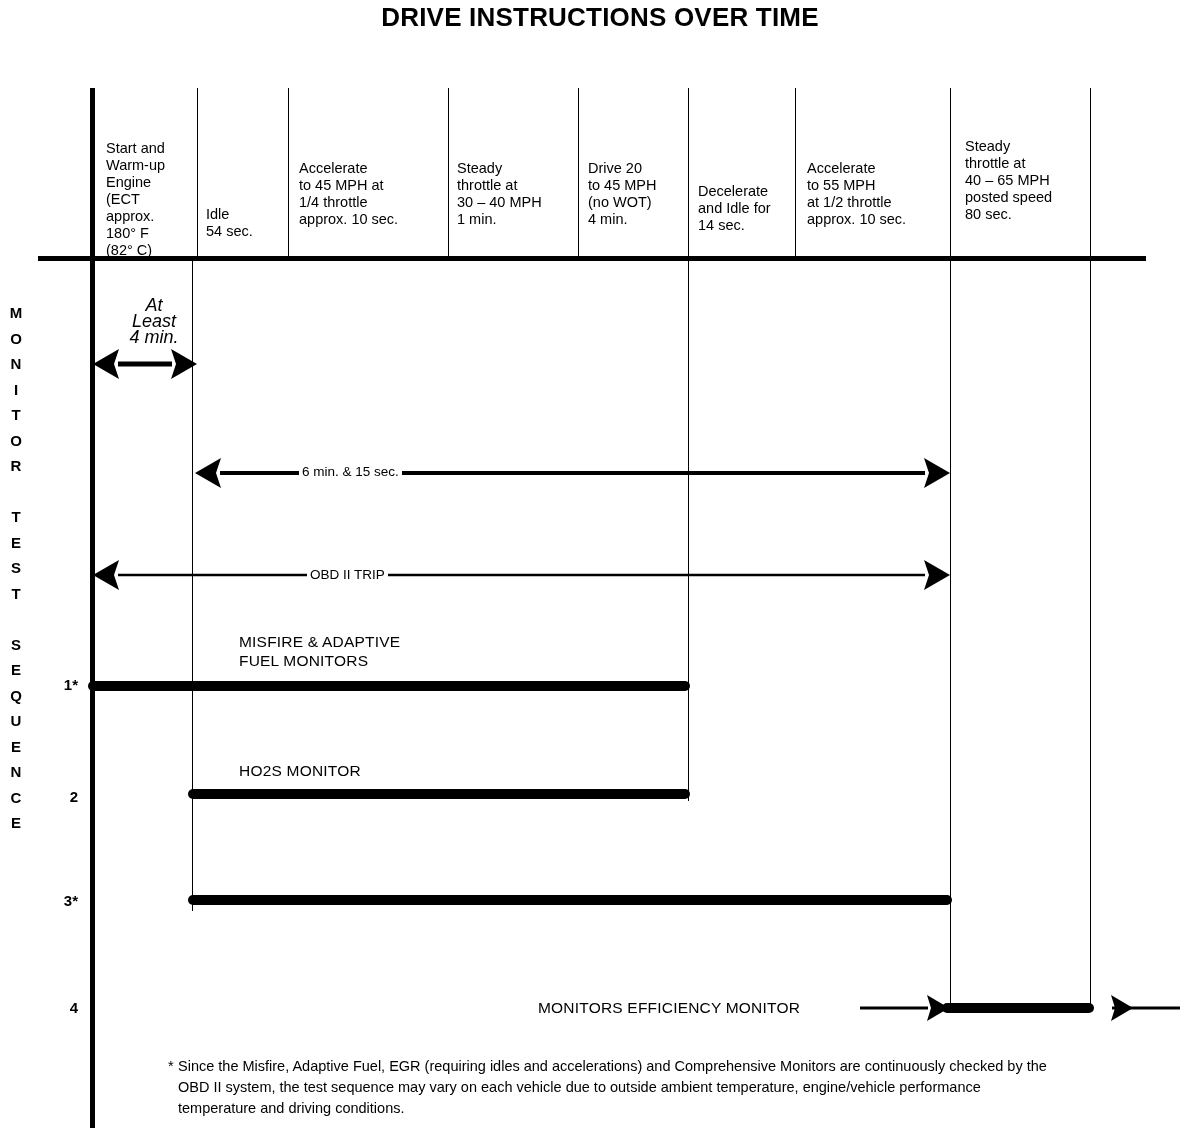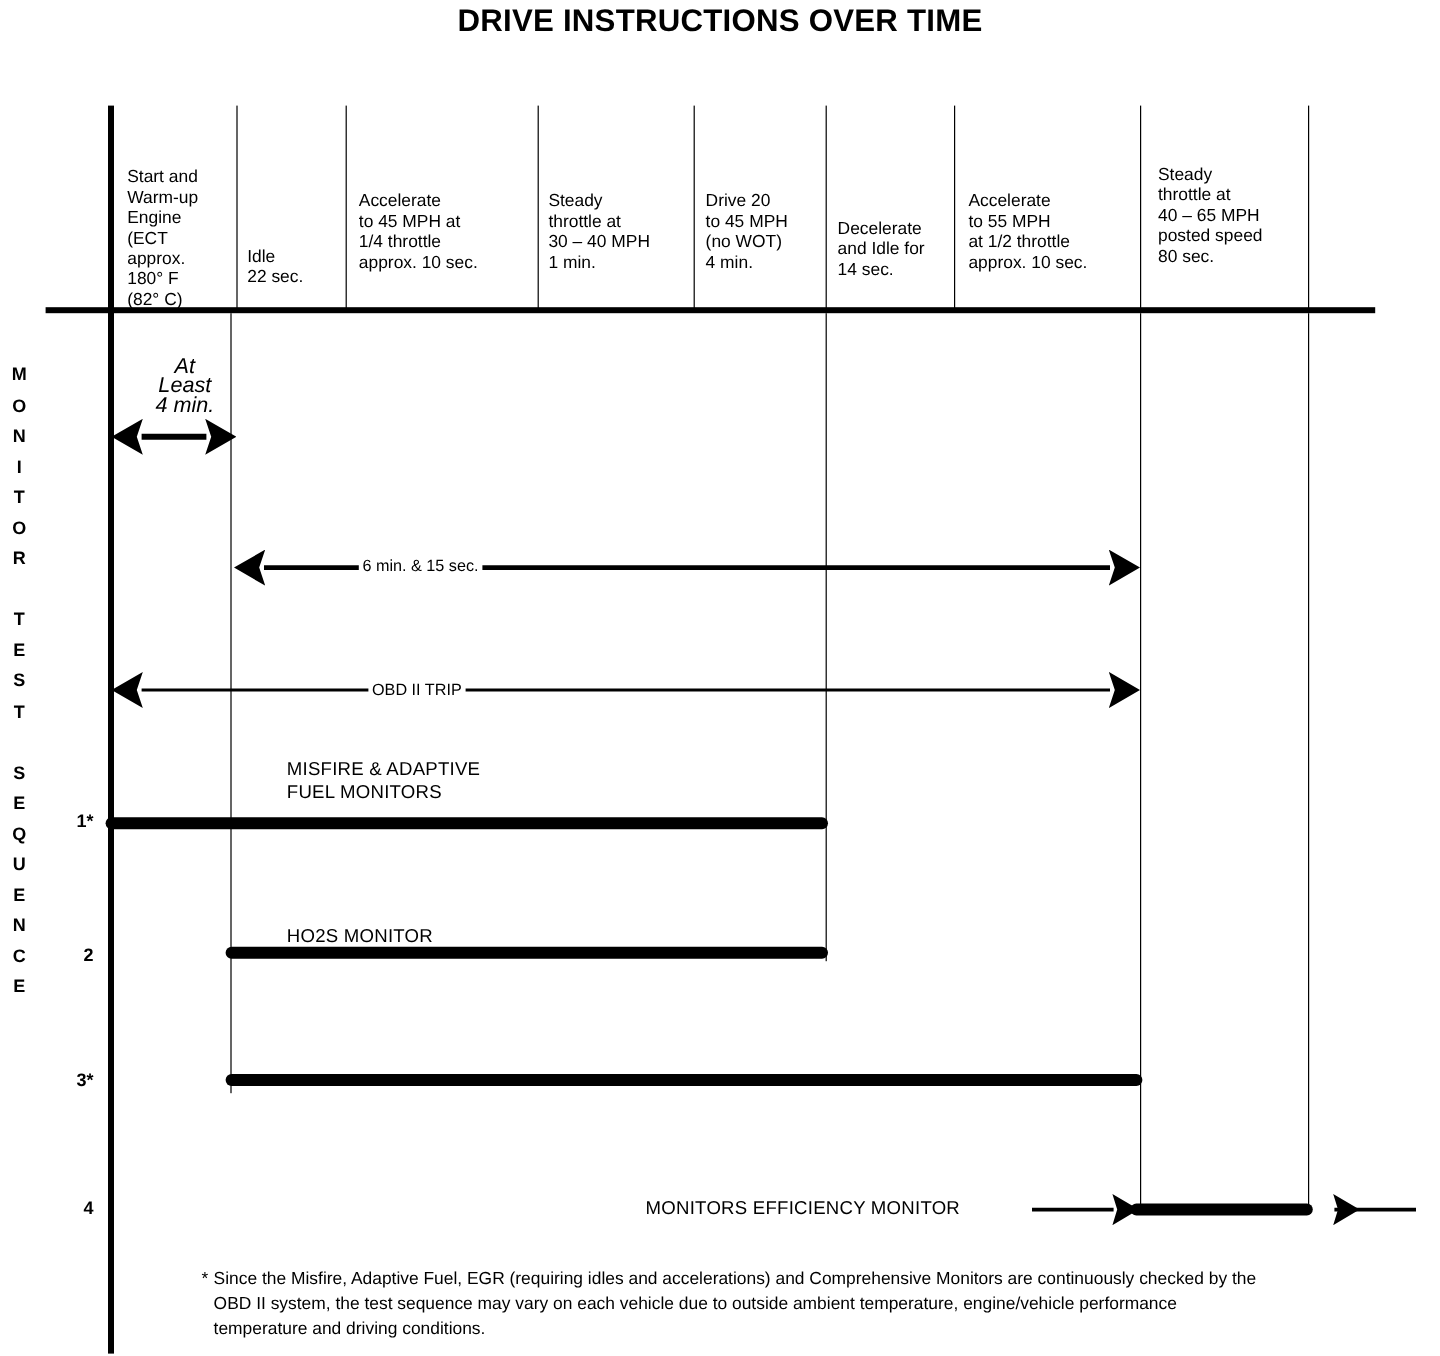--- a/index.html
+++ b/index.html
@@ -162,21 +162,21 @@
     </div>
 
   <div class="hdr" style="left:106px; top:92px;  width:86px;margin-top:48px;">Start and
 Warm-up
 Engine
 (ECT
 approx.
 180° F
 (82° C)</div>
   <div class="hdr" style="left:206px; top:206px; width:76px;">Idle
-22 sec.</div>
+54 sec.</div>
   <div class="hdr" style="left:299px; top:160px; width:142px;">Accelerate
 to 45 MPH at
 1/4 throttle
 approx. 10 sec.</div>
   <div class="hdr" style="left:457px; top:160px; width:120px;">Steady
 throttle at
 30 – 40 MPH
 1 min.</div>
   <div class="hdr" style="left:588px; top:160px; width:100px;">Drive 20
 to 45 MPH
@@ -250,21 +250,21 @@
 4 min.</div>
   <div class="dimtext" style="left:299px; top:464px;text-align:center;">6 min. &amp; 15 sec.</div>
   <div class="dimtext" style="left:307px; top:567px;text-align:right;">OBD II TRIP</div>
 
   <div class="rowlabel" style="left:52px; top:676px;">1*</div>
   <div class="barlabel" style="left:239px; top:632px;">MISFIRE &amp; ADAPTIVE
 FUEL MONITORS</div>
   <div class="bar" style="left:88px; top:681px; width:602px;"></div>
 
   <div class="rowlabel" style="left:52px; top:788px;">2</div>
-  <div class="barlabel" style="left:239px; top:761px;margin-top:10px;">HO2S MONITOR</div>
+  <div class="barlabel" style="left:239px; top:761px;">HO2S MONITOR</div>
   <div class="bar" style="left:188px; top:789px; width:502px;"></div>
 
   <div class="rowlabel" style="left:52px; top:892px;">3*</div>
   <div class="bar" style="left:188px; top:895px; width:764px;"></div>
 
   <div class="rowlabel" style="left:52px; top:999px;">4</div>
   <div class="barlabel" style="left:538px; top:998px;">MONITORS EFFICIENCY MONITOR</div>
   <div class="bar" style="left:942px; top:1003px; width:152px;"></div>
 
   <div id="footnote">

